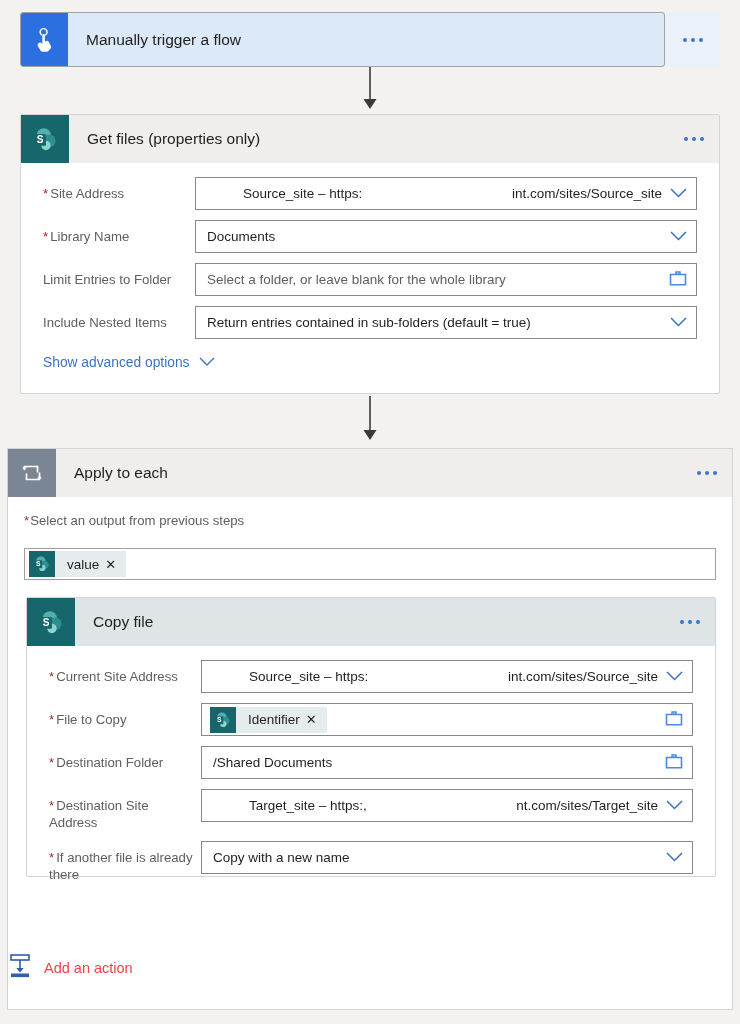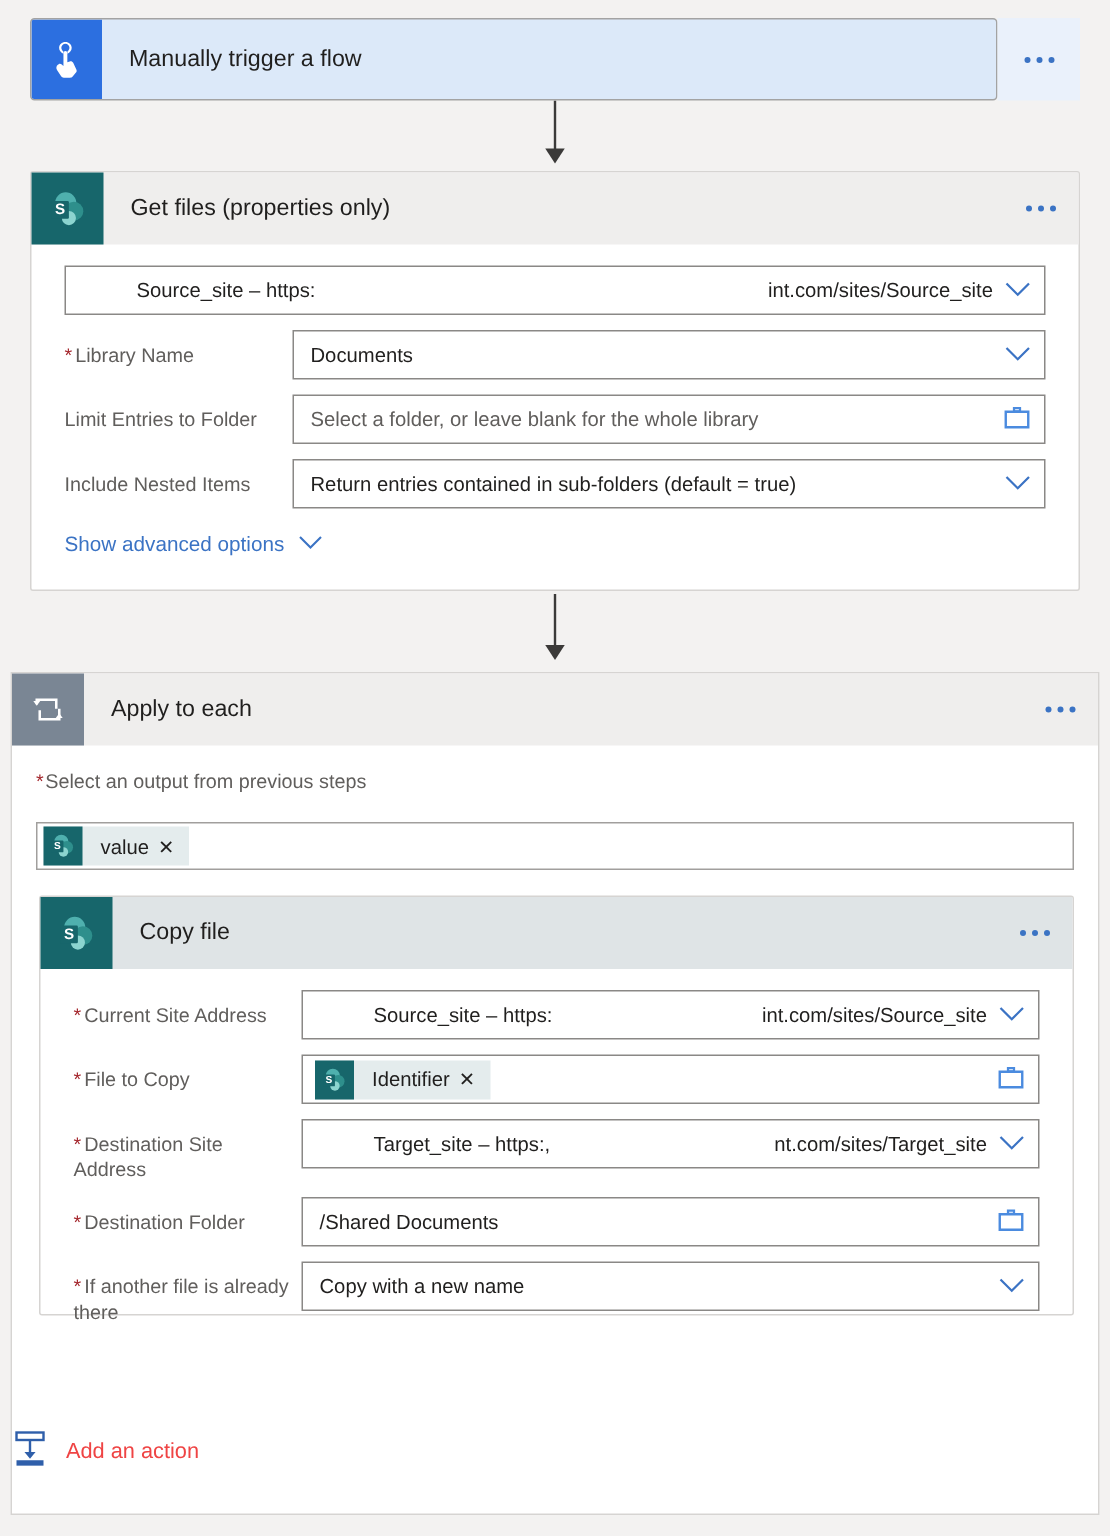--- a/index.html
+++ b/index.html
@@ -240,20 +240,21 @@
         <span class="dots">
             <i></i>
             <i></i>
             <i></i>
           </span>
       </div>
     </div>
     <div class="card-body">
 
       <div class="row">
+        <div class="row-label"><span class="req">*</span><span>Site Address</span></div>
         <div class="field">
           <span class="split">
             <span>Source_site – https:</span>
             <span>int.com/sites/Source_site</span>
           </span>
           <span class="chev">
             <svg width="17" height="11" viewBox="0 0 17 11" aria-hidden="true">
                 <path d="M1 1.5 L8.5 9 L16 1.5" fill="none" stroke="#3b73c4" stroke-width="1.5"></path>
               </svg>
           </span>
@@ -412,43 +413,43 @@
             <span class="folderbtn">
               <svg width="18" height="16" viewBox="0 0 18 16" aria-hidden="true">
                 <path d="M7 1.5 h4 v2.3 h-4 z" fill="none" stroke="#4b8bdf" stroke-width="1.5"></path>
                 <path d="M1.5 4 h15 v10.3 h-15 z" fill="none" stroke="#4b8bdf" stroke-width="1.6"></path>
               </svg>
             </span>
           </div>
         </div>
 
         <div class="row">
-          <div class="row-label"><span class="req">*</span><span>Destination Site Address</span></div>
-          <div class="field">
-            <span class="split">
-              <span>Target_site – https:,</span>
-              <span>nt.com/sites/Target_site</span>
-            </span>
-            <span class="chev">
-              <svg width="17" height="11" viewBox="0 0 17 11" aria-hidden="true">
-                  <path d="M1 1.5 L8.5 9 L16 1.5" fill="none" stroke="#3b73c4" stroke-width="1.5"></path>
-                </svg>
-            </span>
-          </div>
-        </div>
-
-        <div class="row">
           <div class="row-label"><span class="req">*</span><span>Destination Folder</span></div>
           <div class="field">
             <span>/Shared Documents</span>
             <span class="folderbtn">
               <svg width="18" height="16" viewBox="0 0 18 16" aria-hidden="true">
                 <path d="M7 1.5 h4 v2.3 h-4 z" fill="none" stroke="#4b8bdf" stroke-width="1.5"></path>
                 <path d="M1.5 4 h15 v10.3 h-15 z" fill="none" stroke="#4b8bdf" stroke-width="1.6"></path>
               </svg>
+            </span>
+          </div>
+        </div>
+
+        <div class="row">
+          <div class="row-label"><span class="req">*</span><span>Destination Site Address</span></div>
+          <div class="field">
+            <span class="split">
+              <span>Target_site – https:,</span>
+              <span>nt.com/sites/Target_site</span>
+            </span>
+            <span class="chev">
+              <svg width="17" height="11" viewBox="0 0 17 11" aria-hidden="true">
+                  <path d="M1 1.5 L8.5 9 L16 1.5" fill="none" stroke="#3b73c4" stroke-width="1.5"></path>
+                </svg>
             </span>
           </div>
         </div>
 
         <div class="row">
           <div class="row-label"><span class="req">*</span><span>If another file is already there</span></div>
           <div class="field">
             <span>Copy with a new name</span>
             <span class="chev">
               <svg width="17" height="11" viewBox="0 0 17 11" aria-hidden="true">

